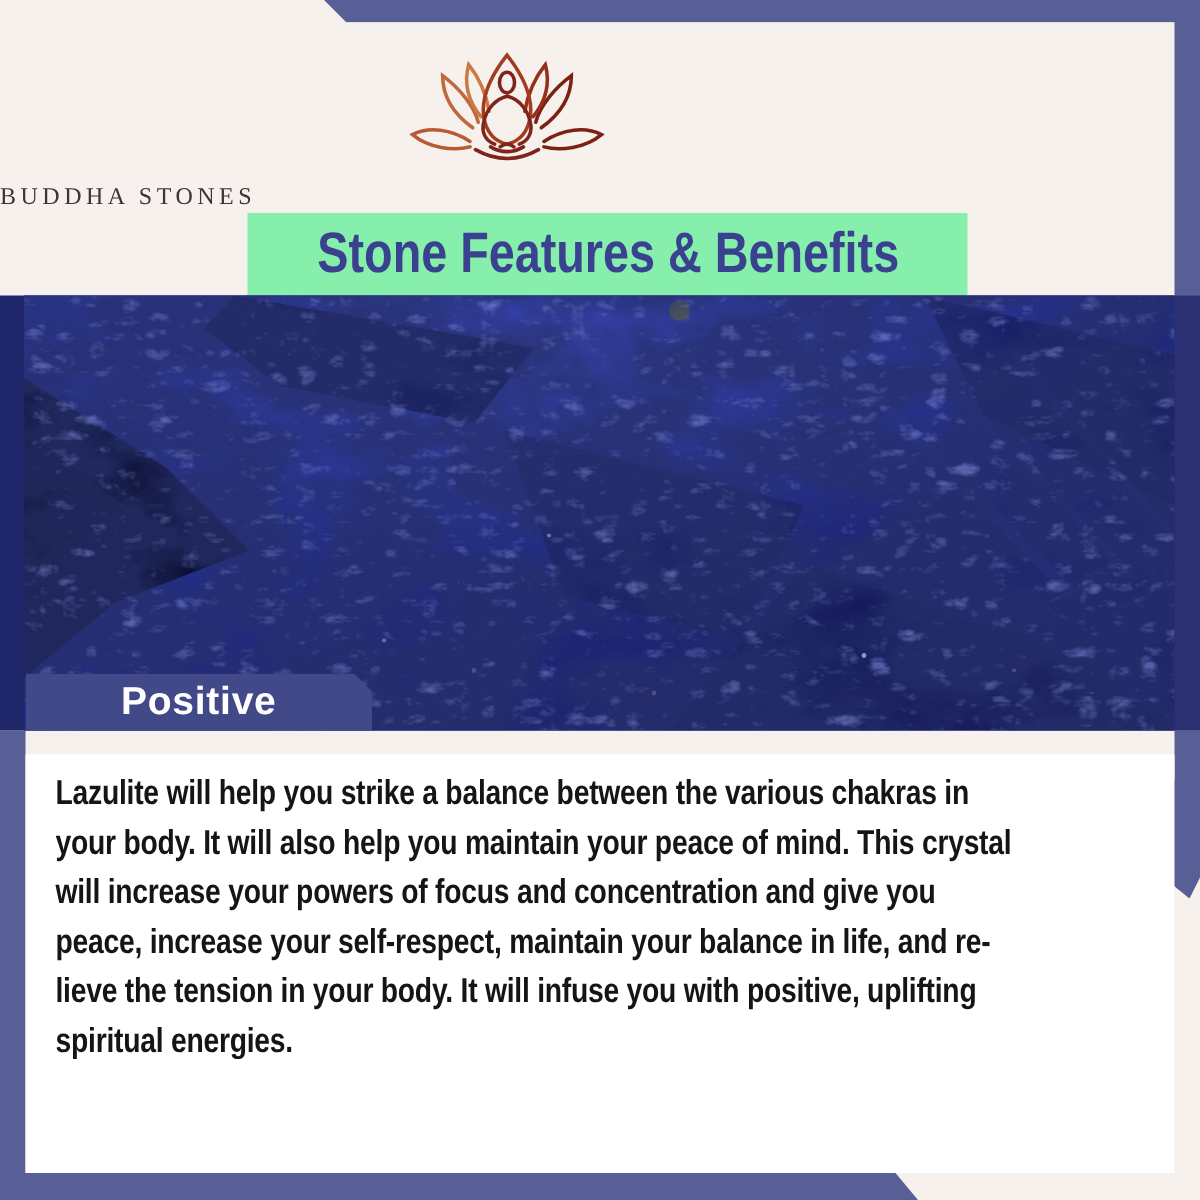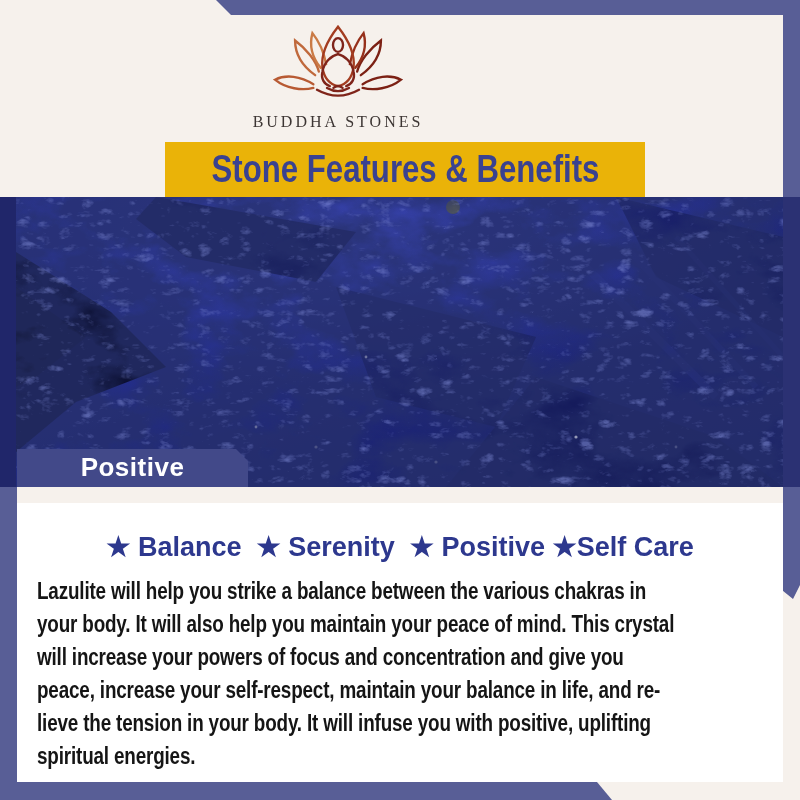--- a/index.html
+++ b/index.html
@@ -13,30 +13,30 @@
   #ribbon-top{left:216px;top:0;width:584px;height:15px;
     clip-path:polygon(0 0,100% 0,100% 100%,15px 100%)}
   #ribbon-right-upper{right:0;top:0;width:17px;height:197px}
   #ribbon-right-lower{right:0;top:487px;width:33px;height:113px;
     clip-path:polygon(16px 0,33px 0,33px 98px,26px 112px,0 91px,0 33px,16px 33px)}
   #ribbon-left{left:0;top:487px;width:17px;height:295px}
   #ribbon-bottom{left:0;top:782px;width:612px;height:18px;
     clip-path:polygon(0 0,597px 0,612px 18px,0 18px)}
 
   
-  .logo-wrap{position:absolute;left:0;top:24px;width:676px;text-align:center}
+  .logo-wrap{position:absolute;left:0;top:34px;width:676px;text-align:left}
   .logo-wrap svg{display:block;margin:0 auto}
   .brand-name{
     margin-top:5px;font-family:"Liberation Serif",serif;font-size:16px;
     letter-spacing:3px;color:#3c3533;white-space:nowrap}
 
   
   .title-band{
     position:absolute;left:165px;top:142px;width:480px;height:55px;
-    background:#eab308;display:flex;align-items:center;justify-content:center}
+    background:#86efac;display:flex;align-items:center;justify-content:center}
   .page-title{
     font-size:38px;font-weight:bold;color:#3a4290;white-space:nowrap;
     transform:scaleX(.82)}
 
   
   .photo-section{position:absolute;left:0;top:197px;width:800px;height:290px;background:#20266a}
   .photo-section .bar-right{position:absolute;right:0;top:0;width:17px;height:100%;background:#2b3173}
   .photo{position:absolute;left:16px;top:0;width:767px;height:290px;overflow:hidden;background:#232c8e}
   .photo svg{position:absolute;left:0;top:0}
 
@@ -144,22 +144,19 @@
       <rect x="0" y="0" width="767" height="290" filter="url(#rough2)" opacity=".5"></rect>
     </svg>
   </div>
 </div>
 
 <div class="photo-label-ribbon">
   <div class="photo-label">Positive</div>
 </div>
 
 <div class="benefits-card">
-  <div class="keywords">
-    <span>★ Balance  ★ Serenity  ★ Positive ★Self Care</span>
-  </div>
   <div class="description">Lazulite will help you strike a balance between the various chakras in
 your body. It will also help you maintain your peace of mind. This crystal
 will increase your powers of focus and concentration and give you
 peace, increase your self-respect, maintain your balance in life, and re-
 lieve the tension in your body. It will infuse you with positive, uplifting
 spiritual energies.</div>
 </div>
 
 </body></html>

